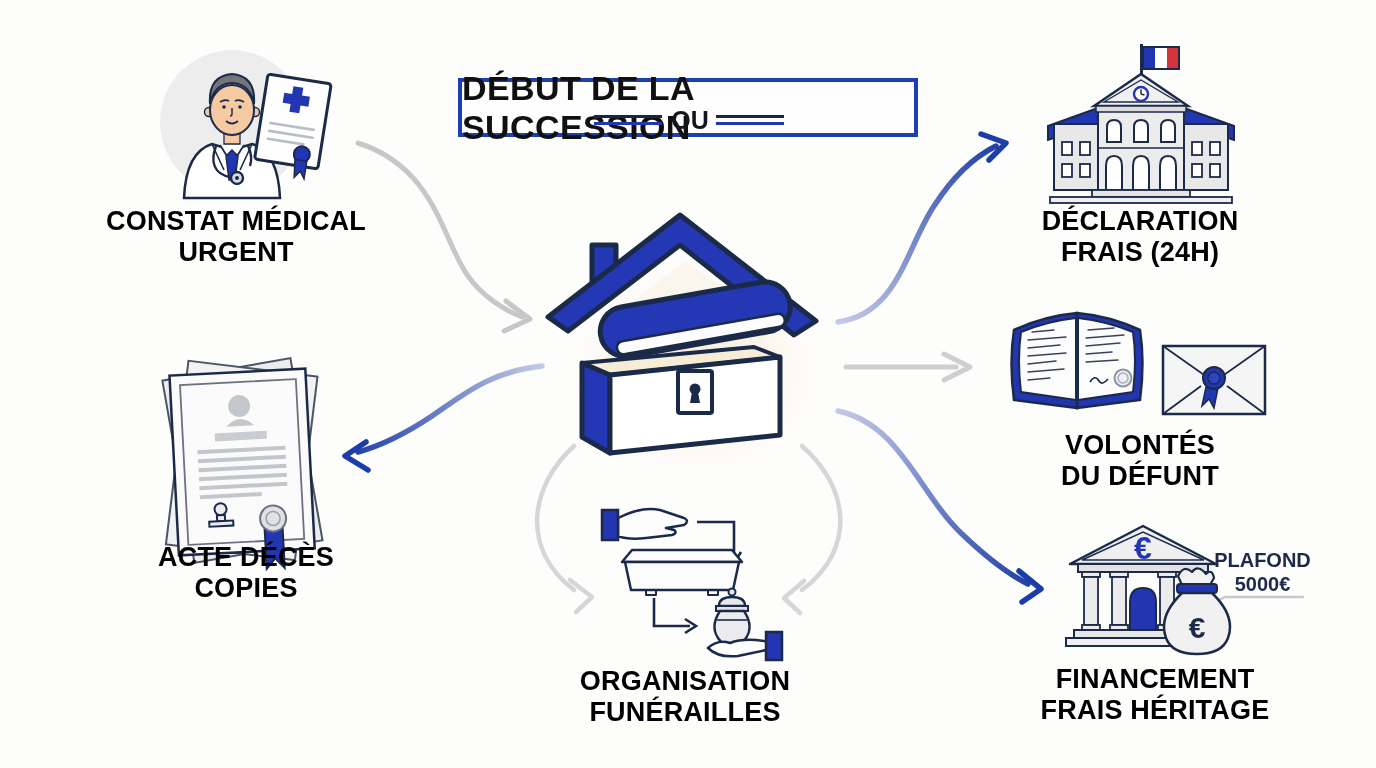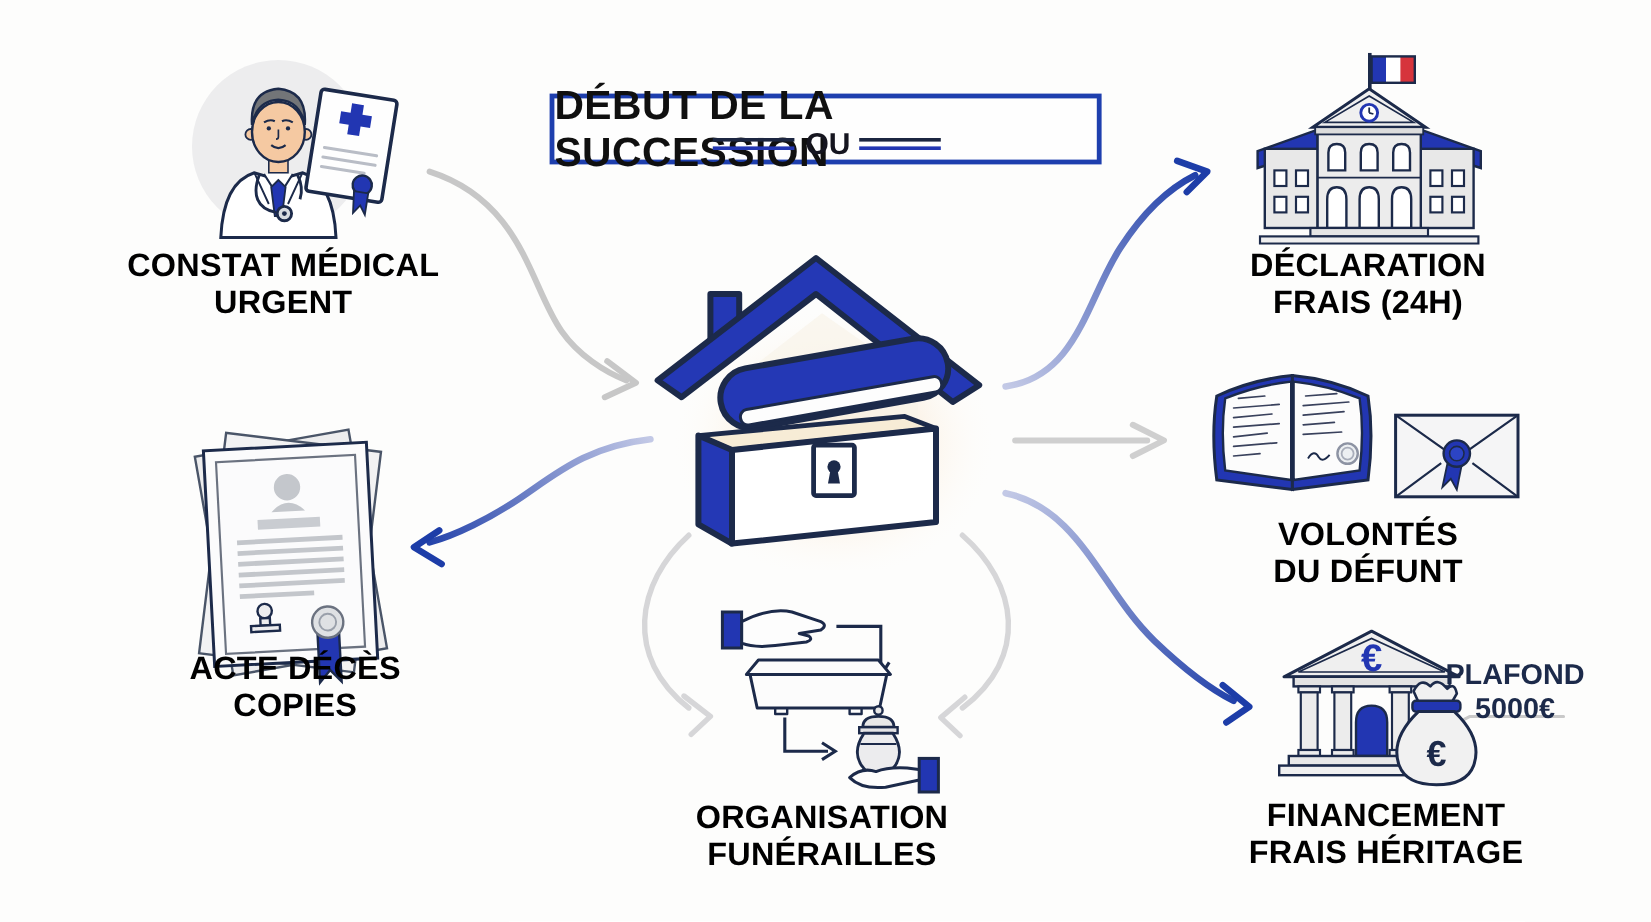--- a/index.html
+++ b/index.html
@@ -11,21 +11,21 @@
   .label{position:absolute;z-index:3;text-align:center;font-weight:700;color:#000000;
          line-height:1.14;letter-spacing:.2px;font-size:27px;}
   .label .l{display:block;}
   .title-box{position:absolute;z-index:3;display:flex;align-items:center;justify-content:center;
              background:#fefefe;border:4px solid #1e3fae;font-weight:700;color:#101010;
              font-size:34px;letter-spacing:.4px;margin-top:16px;}
   .ou-text{position:absolute;z-index:3;text-align:center;font-weight:700;font-size:25px;color:#15151f;}
   .rule{position:absolute;z-index:3;width:68px;height:11px;}
   .rule .t{position:absolute;left:0;right:0;top:0;height:3px;background:#1b2540;}
   .rule .b{position:absolute;left:0;right:0;top:7px;height:3px;background:#2236b2;}
-  .callout{position:absolute;z-index:3;text-align:center;font-weight:700;font-size:24px;
+  .callout{position:absolute;z-index:3;text-align:center;font-weight:700;font-size:20px;
            color:#1c2a4a;line-height:1.18;}
 </style>
 </head>
 <body>
 
 <div class="canvas">
 
   <svg class="overlay" width="1376" height="768" viewBox="0 0 1376 768">
     <defs>
       <linearGradient id="gMairie" gradientUnits="userSpaceOnUse" x1="838" y1="322" x2="1002" y2="143">

